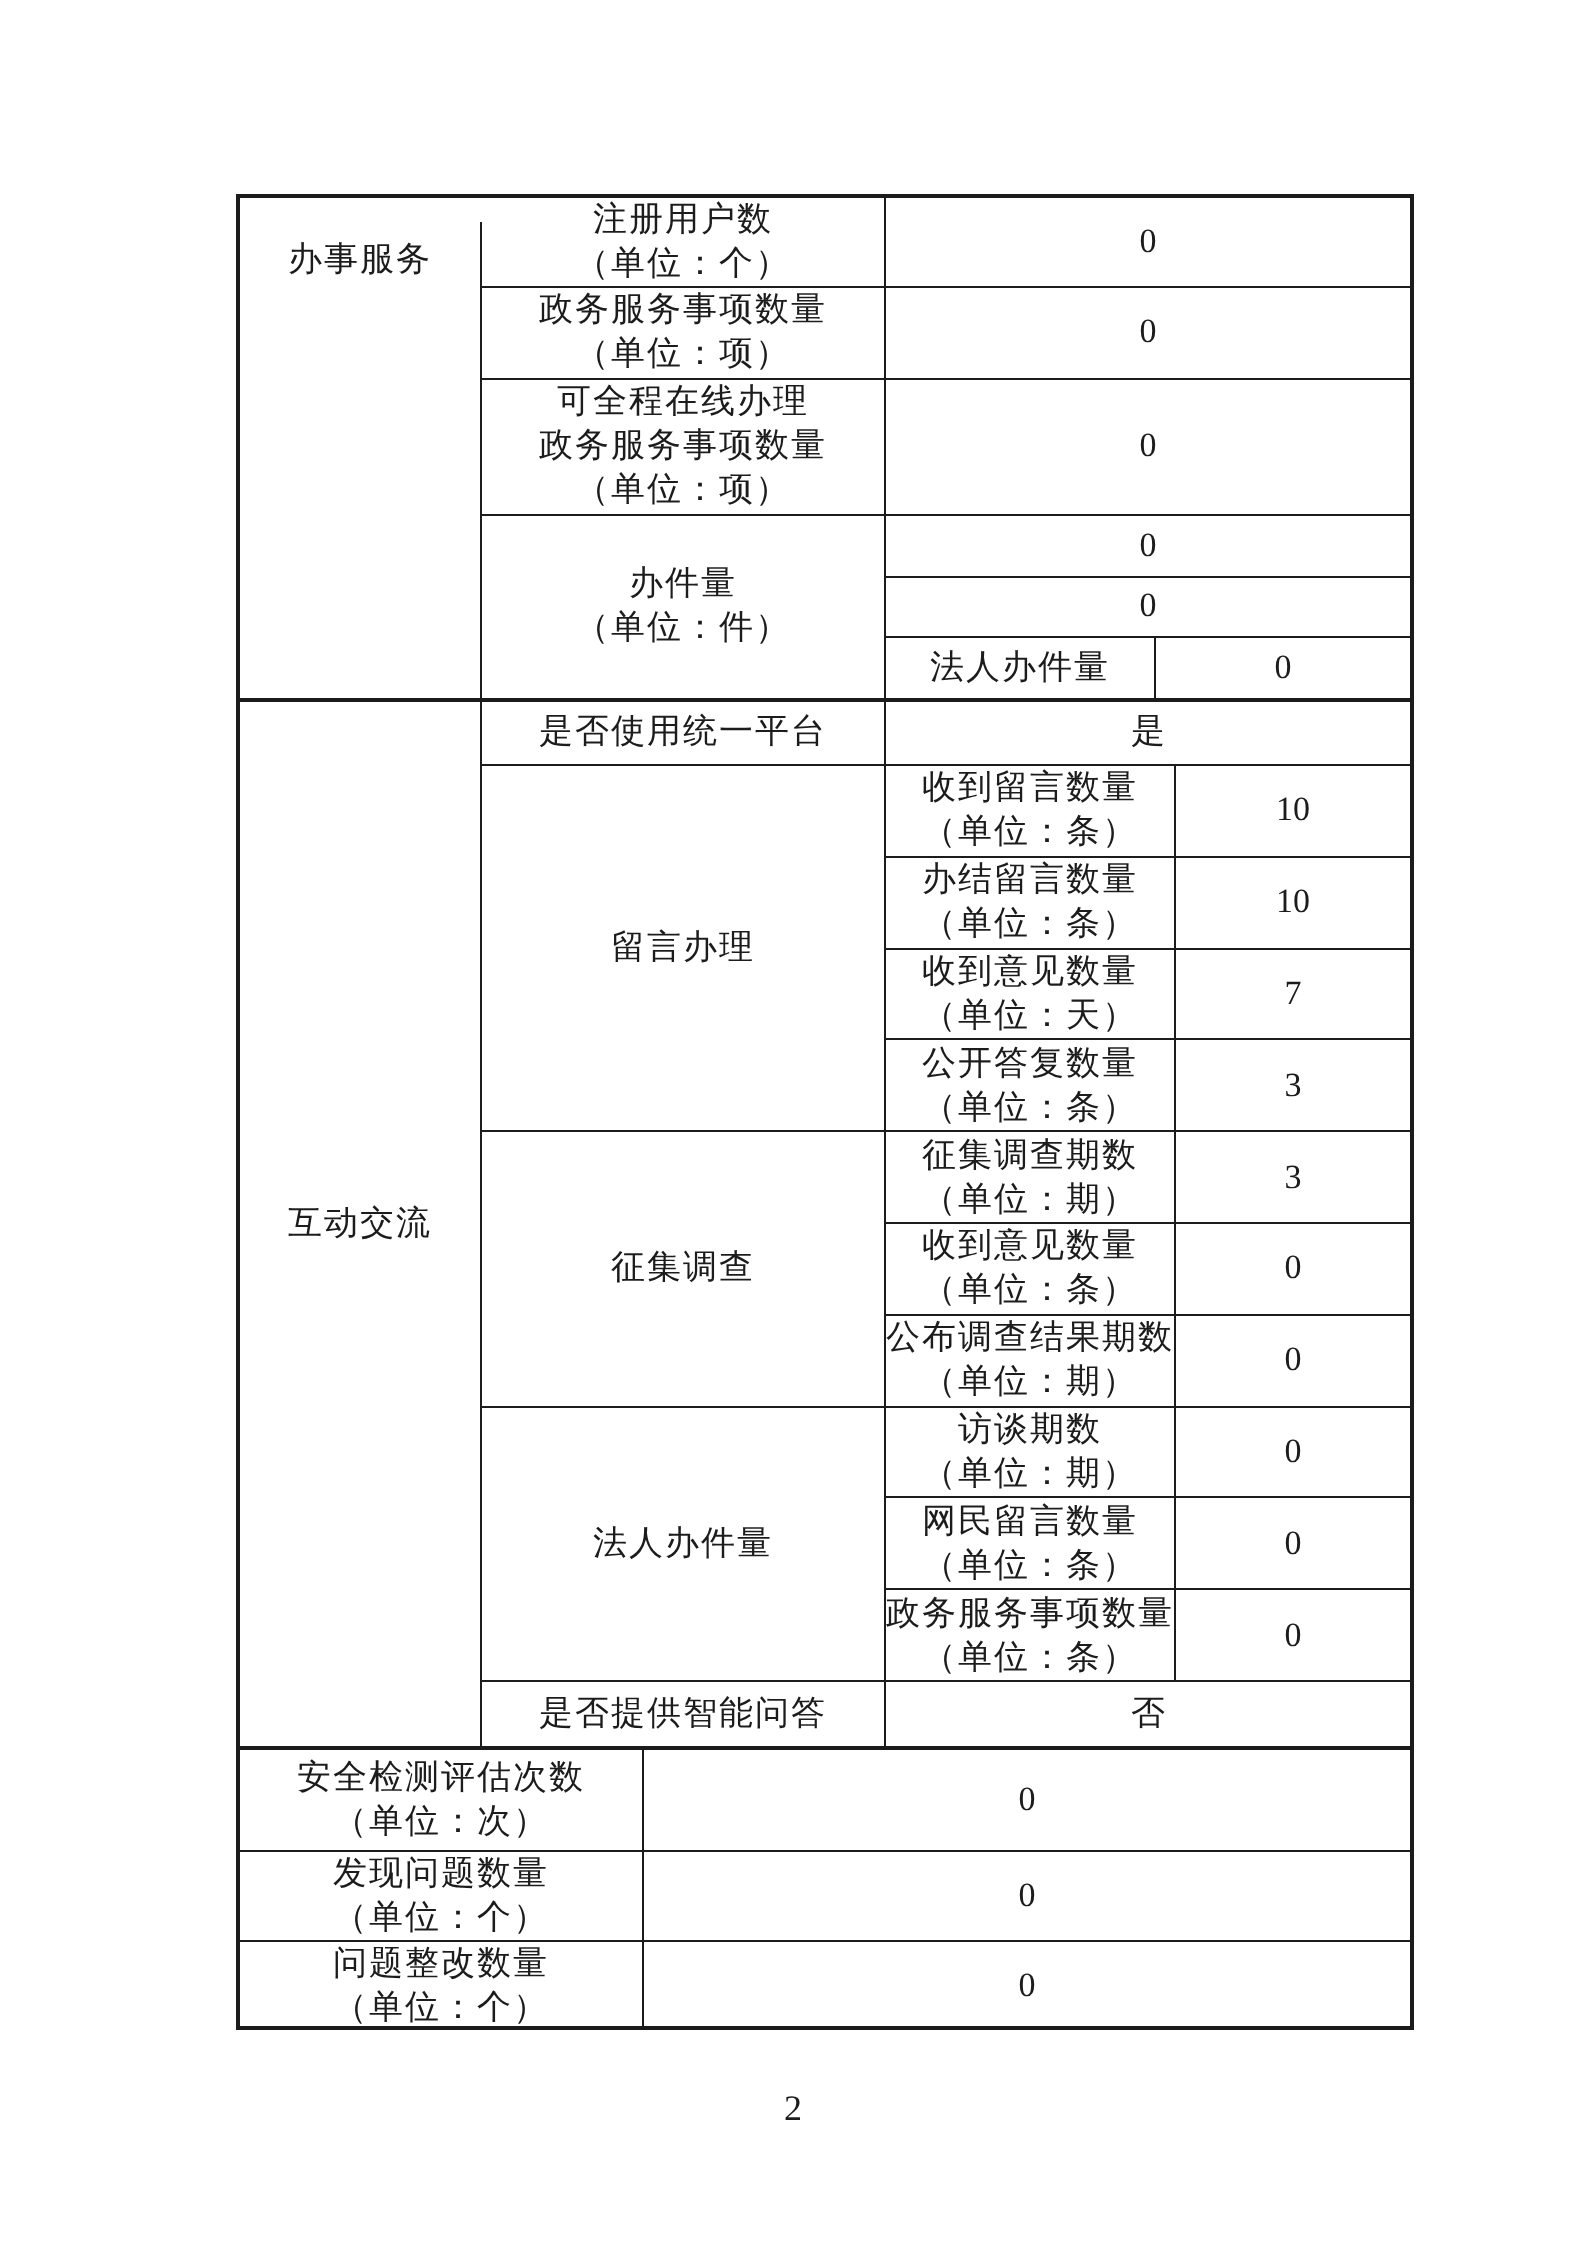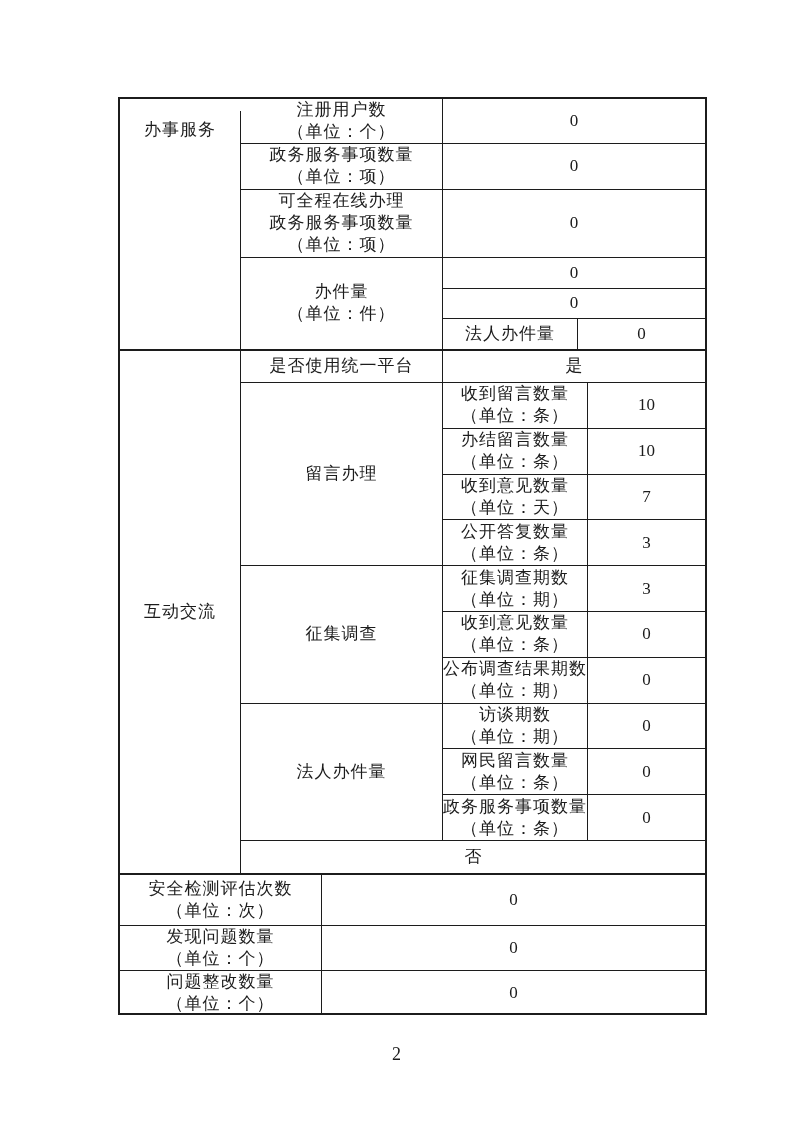--- a/index.html
+++ b/index.html
@@ -198,20 +198,23 @@
             <div class="sublbl">
               <div>政务服务事项数量</div>
               <div>（单位：条）</div>
             </div>
             <div class="subval">0</div>
           </div>
         </div>
       </div>
 
       <div class="row" style="height:32px">
+        <div class="lbl">
+          <div>是否提供智能问答</div>
+        </div>
         <div class="val">否</div>
       </div>
     </div>
   </div>
 
   <div class="sec" style="height:140px">
     <div class="rows">
       <div class="row" style="height:64px">
         <div class="lbl">
           <div>安全检测评估次数</div>

